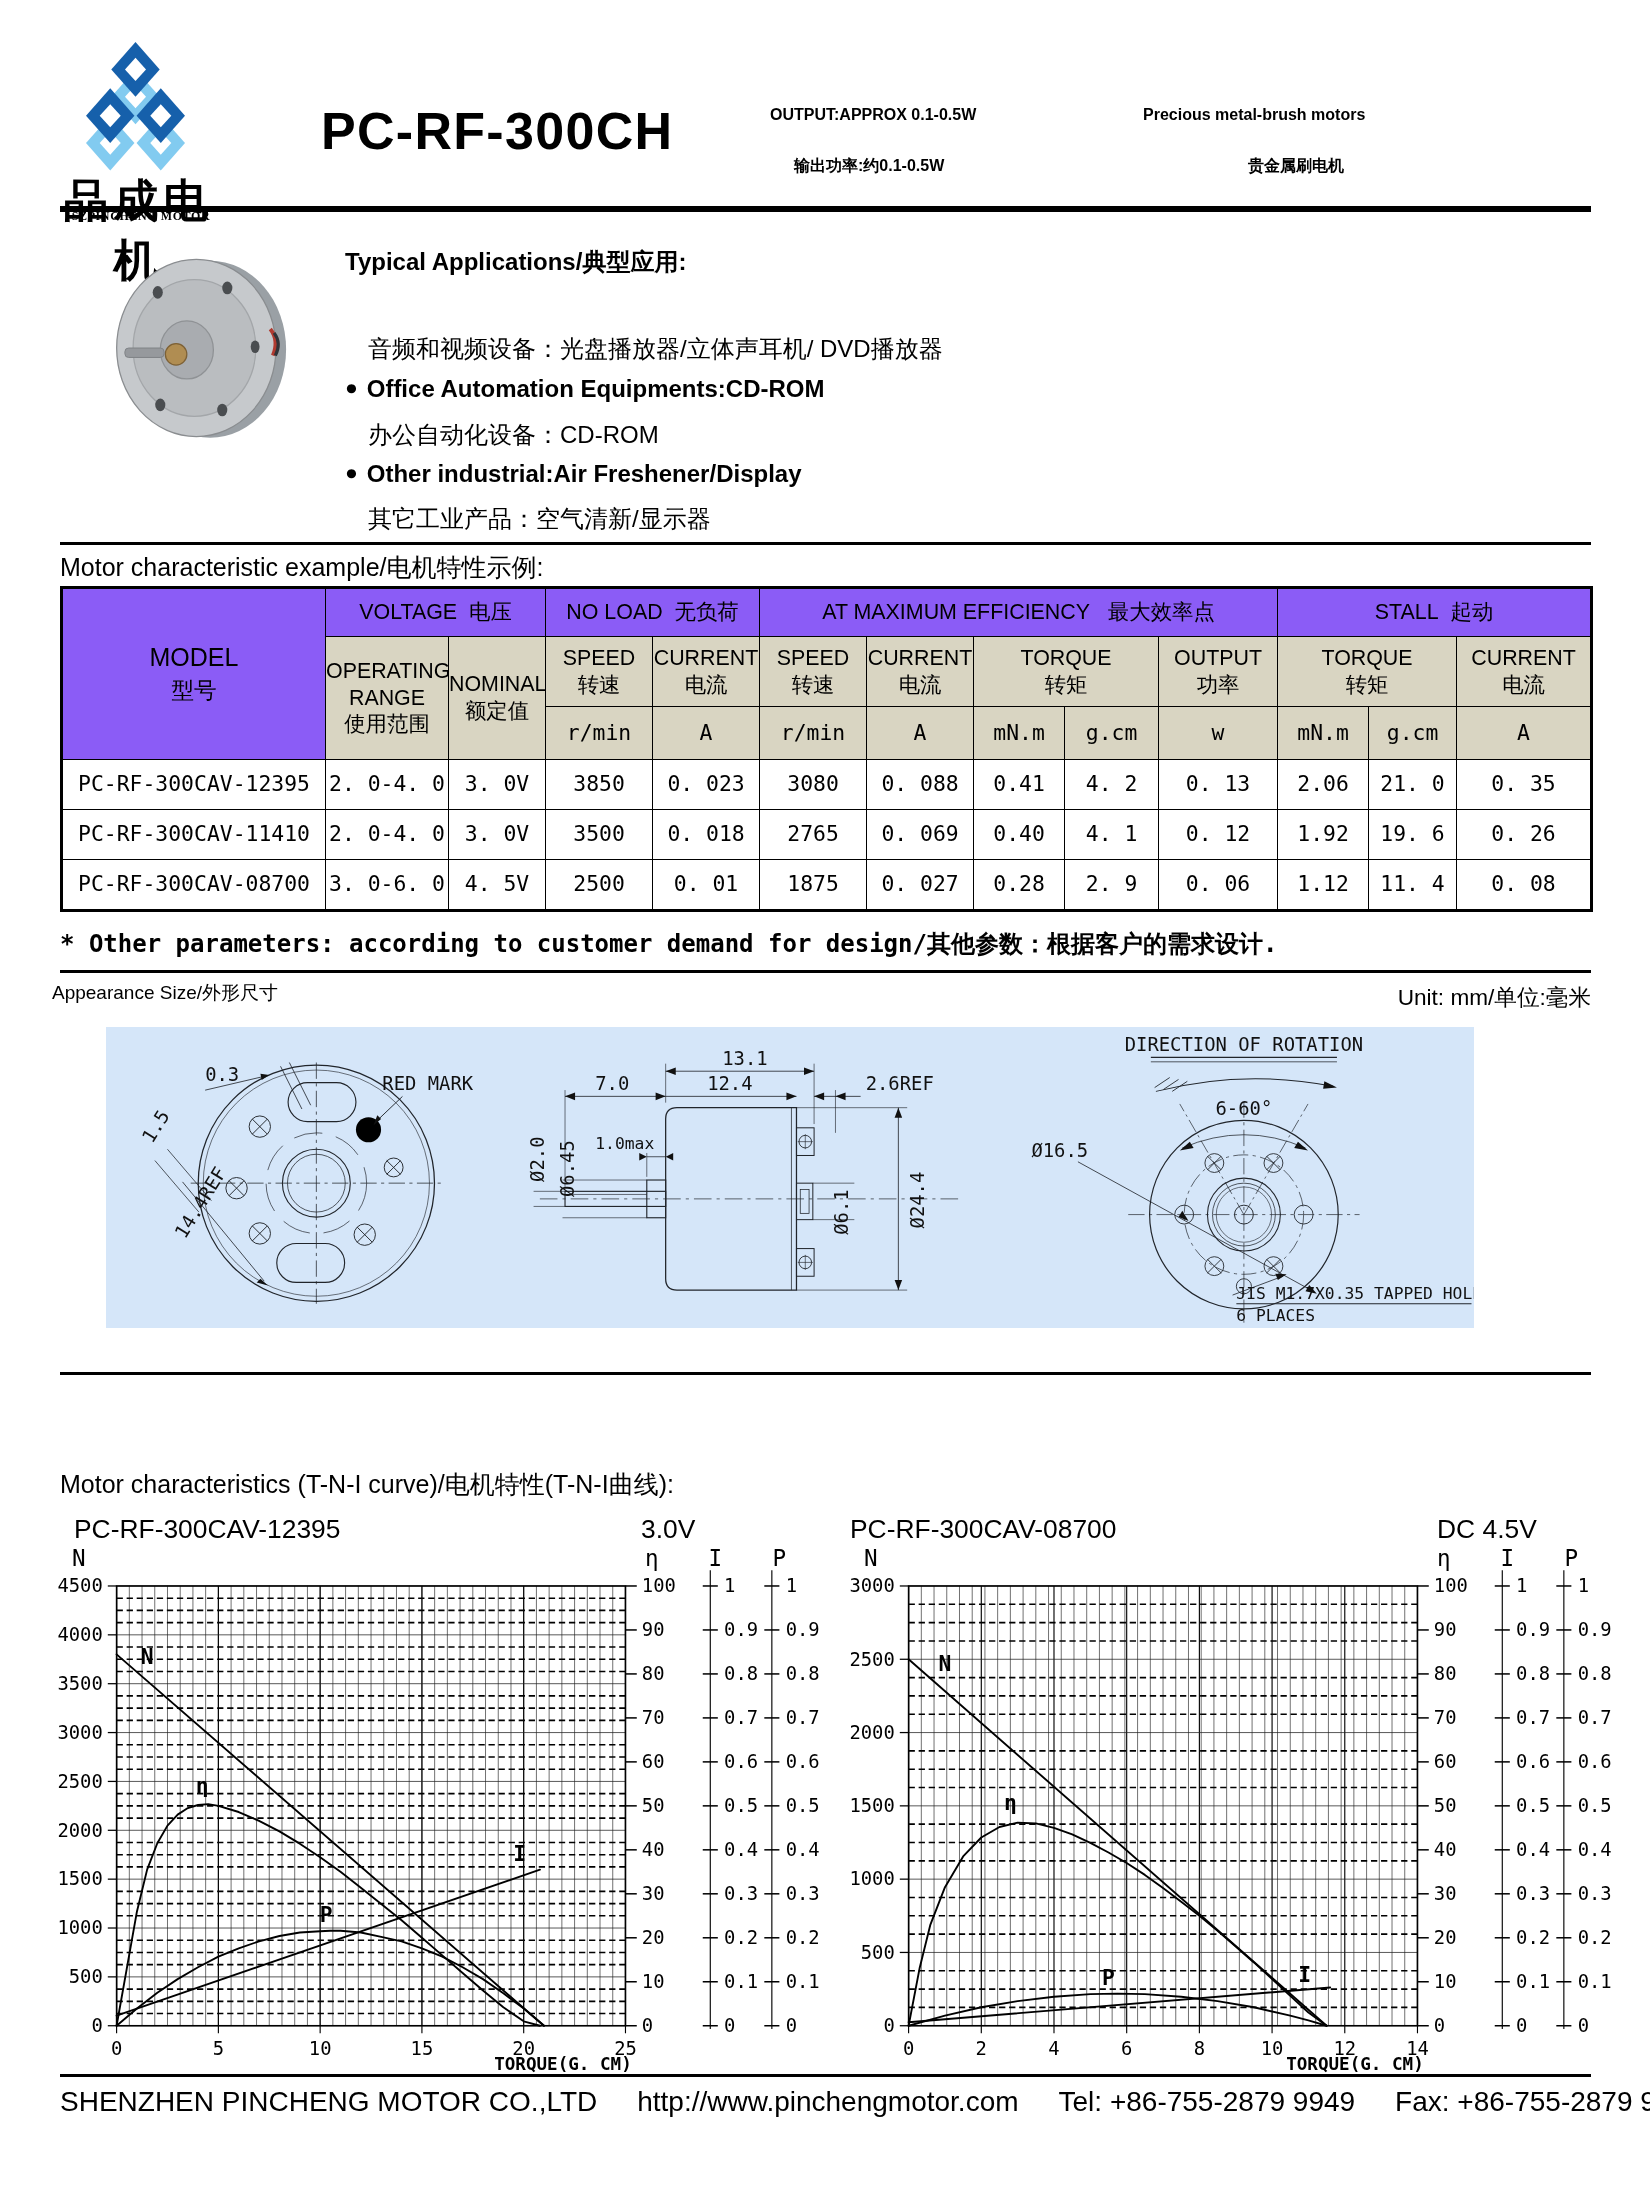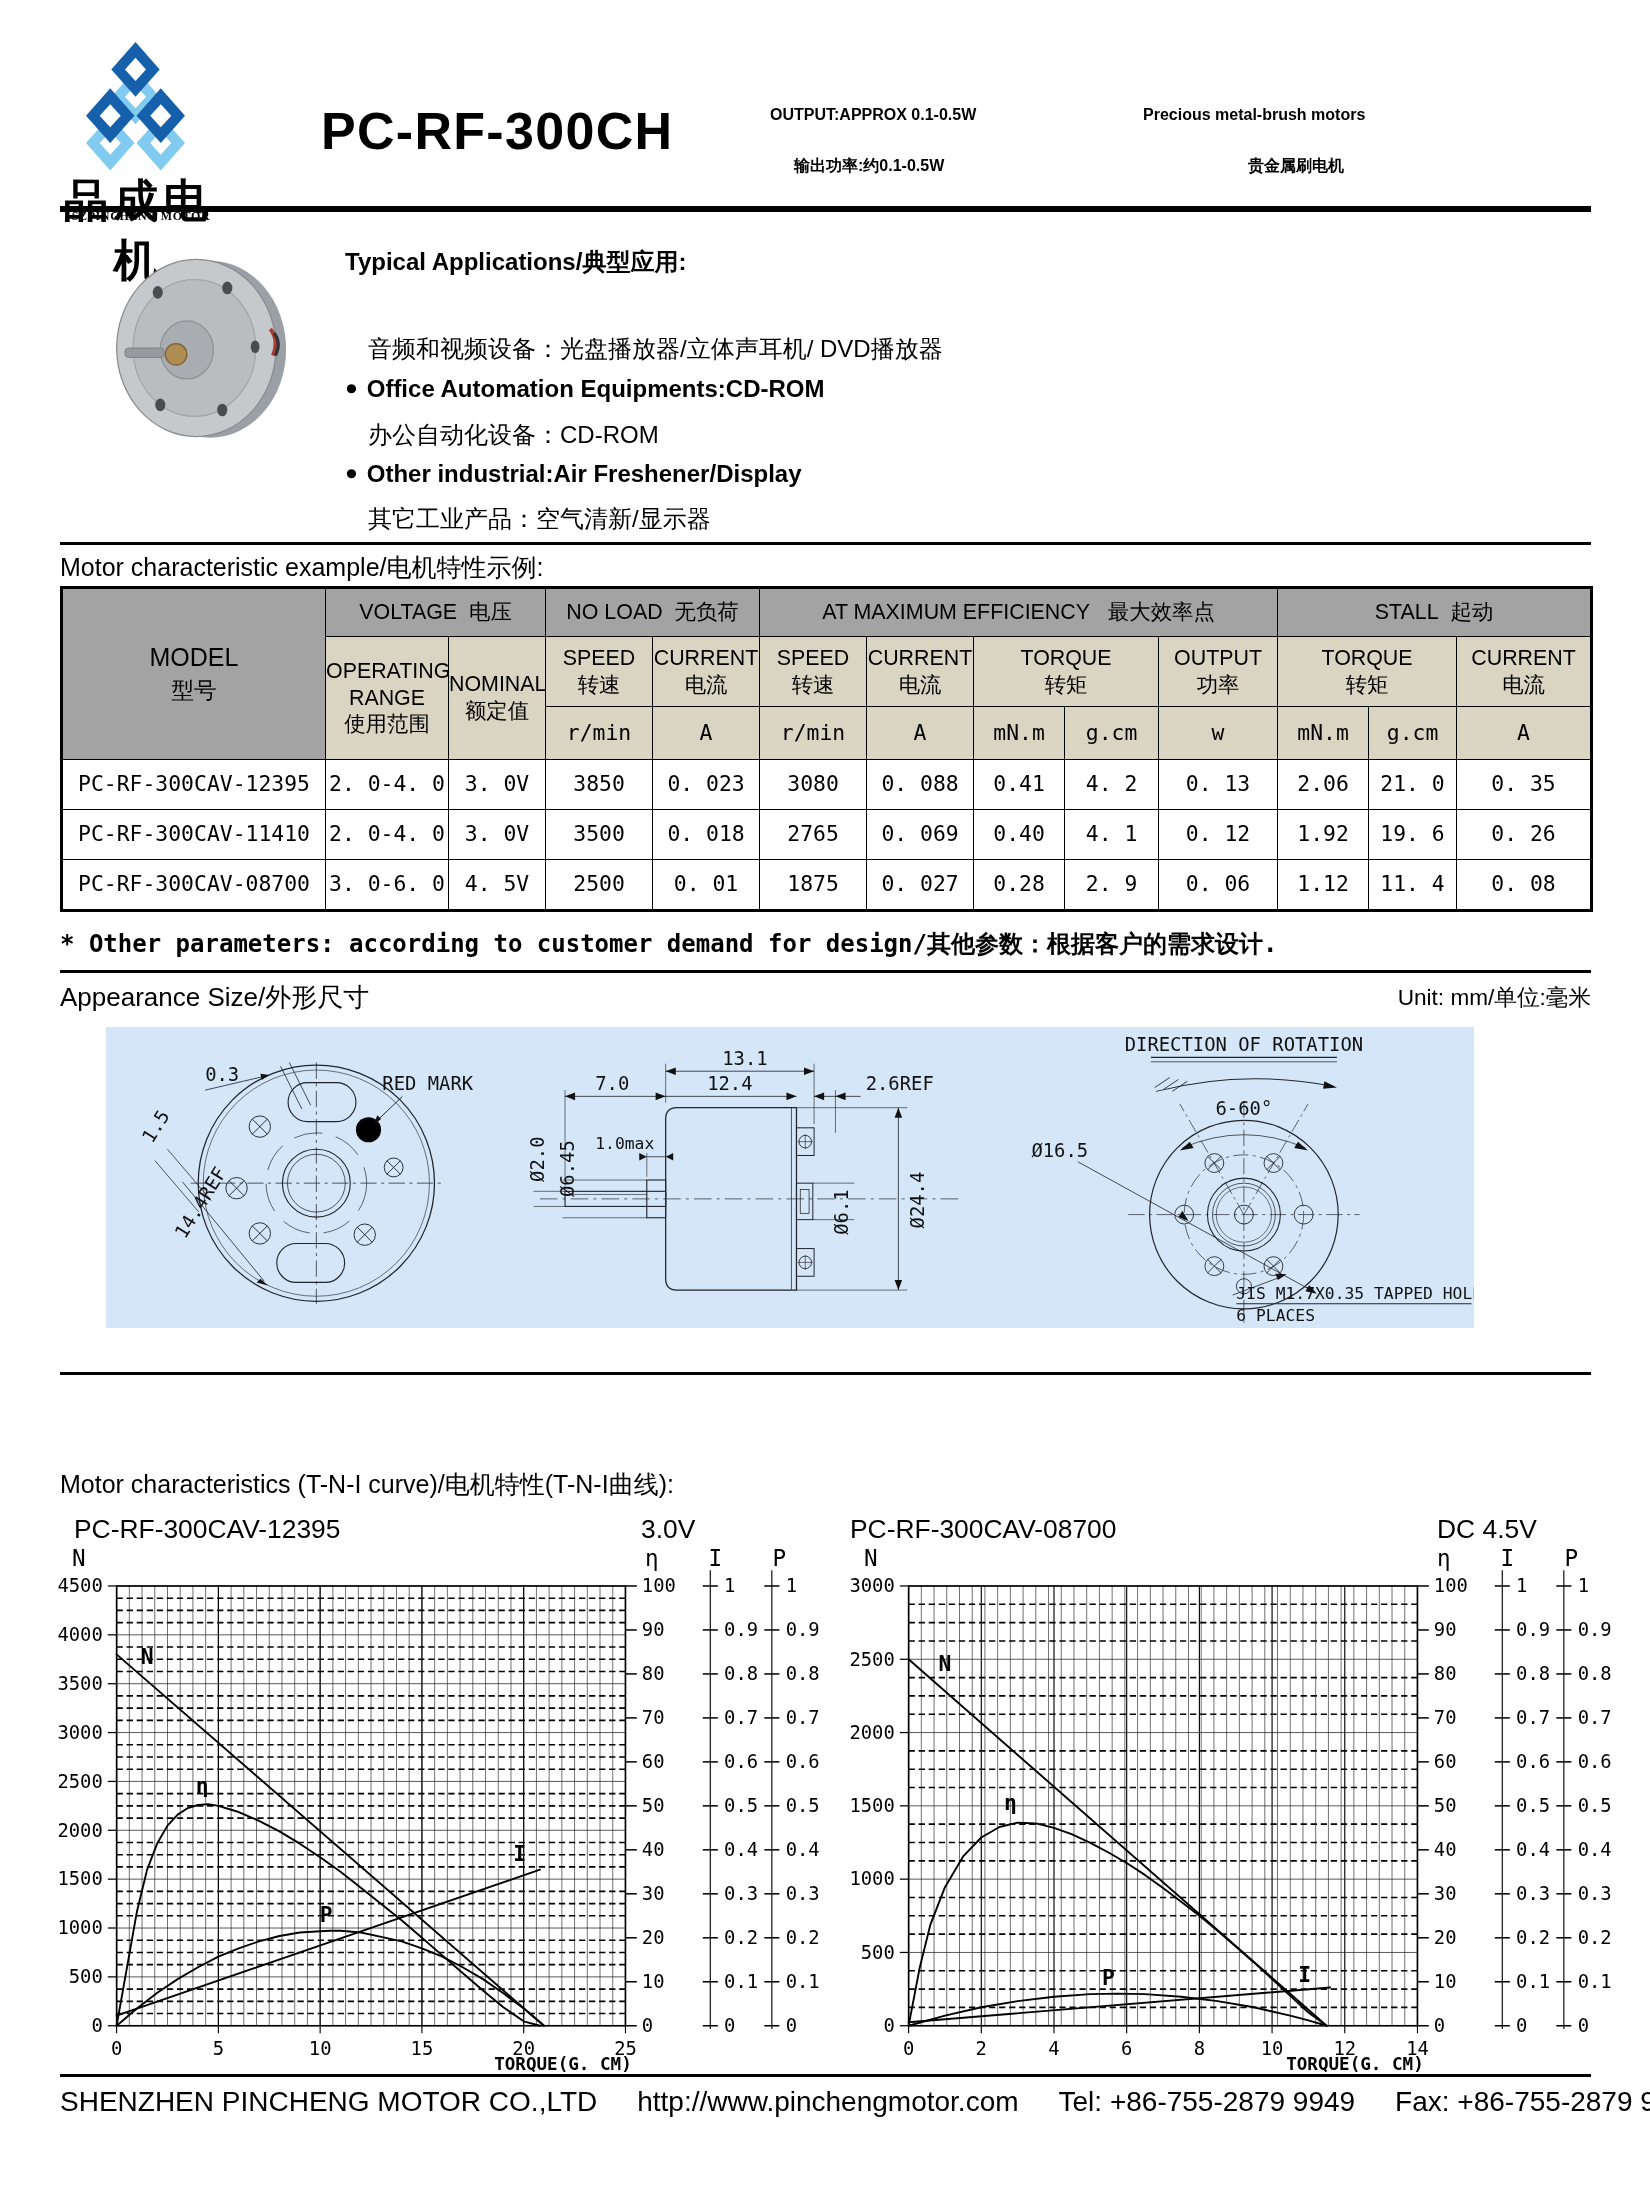--- a/index.html
+++ b/index.html
@@ -16,21 +16,21 @@
   .hdrtxt{font-size:16px;font-weight:bold;}
 
   
   .appline{position:absolute;left:345px;font-size:24px;white-space:nowrap;}
   .bullet{font-size:21.4px;margin-right:8.8px;vertical-align:1.9px;}
 
   
   #spec-table{position:absolute;left:60px;top:586px;border-collapse:collapse;table-layout:fixed;
               width:1531px;border:3.1px solid #000;}
   #spec-table td{border:1.9px solid #000;text-align:center;vertical-align:middle;padding:0;font-size:21.4px;line-height:1.25;}
-  .hdr-blue{background:#a3a3a3;}
+  .hdr-blue{background:#8b5cf6;}
   .hdr-tan{background:#d9d5c2;}
   .model-en{font-size:25px;}
   .model-cn{font-size:22.6px;margin-top:3.8px;}
   .unit-cell{font-family:"DejaVu Sans Mono",monospace;font-size:21.4px;}
   .datarow td{font-family:"DejaVu Sans Mono",monospace;font-size:21px;height:49px;}
   tr.gr td{height:47px;}
   tr.sh td{height:69px;}
   tr.un td{height:52px;}
 
   
@@ -239,21 +239,21 @@
           <td>11. 4</td>
       <td>0. 08</td>
     </tr>
   </tbody>
     </table>
 
   <div class="abs mono" style="left:60px;top:928px;font-size:24px;">* Other parameters: according to customer demand for design/其他参数：根据客户的需求设计.</div>
 
   <div class="rule" style="top:970px;height:3.1px;"></div>
 
-  <div class="abs" style="left:60px;top:980px;font-size:26px;">Appearance Size/外形尺寸</div>
+  <div class="abs" style="left:52px;top:980px;font-size:19px;">Appearance Size/外形尺寸</div>
   <div class="abs" style="left:1258px;top:982px;width:333px;text-align:right;font-size:22.6px;">Unit: mm/单位:毫米</div>
 
   <div id="draw-panel">
 
     <svg class="abs" style="left:25px;top:5px;width:377px;height:291px;" viewBox="0 0 600 462">
       <circle cx="295" cy="240" r="188" class="dln" stroke-width="2"></circle>
       <circle cx="295" cy="240" r="180" class="dln" stroke-width="1"></circle>
       <line x1="95" y1="240" x2="495" y2="240" class="dln" stroke-width="1.2" stroke-dasharray="26,7,5,7"></line>
       <line x1="295" y1="48" x2="295" y2="432" class="dln" stroke-width="1.2" stroke-dasharray="26,7,5,7"></line>
       <rect x="250" y="80" width="108" height="62" rx="31" class="dln" stroke-width="1.8"></rect>

